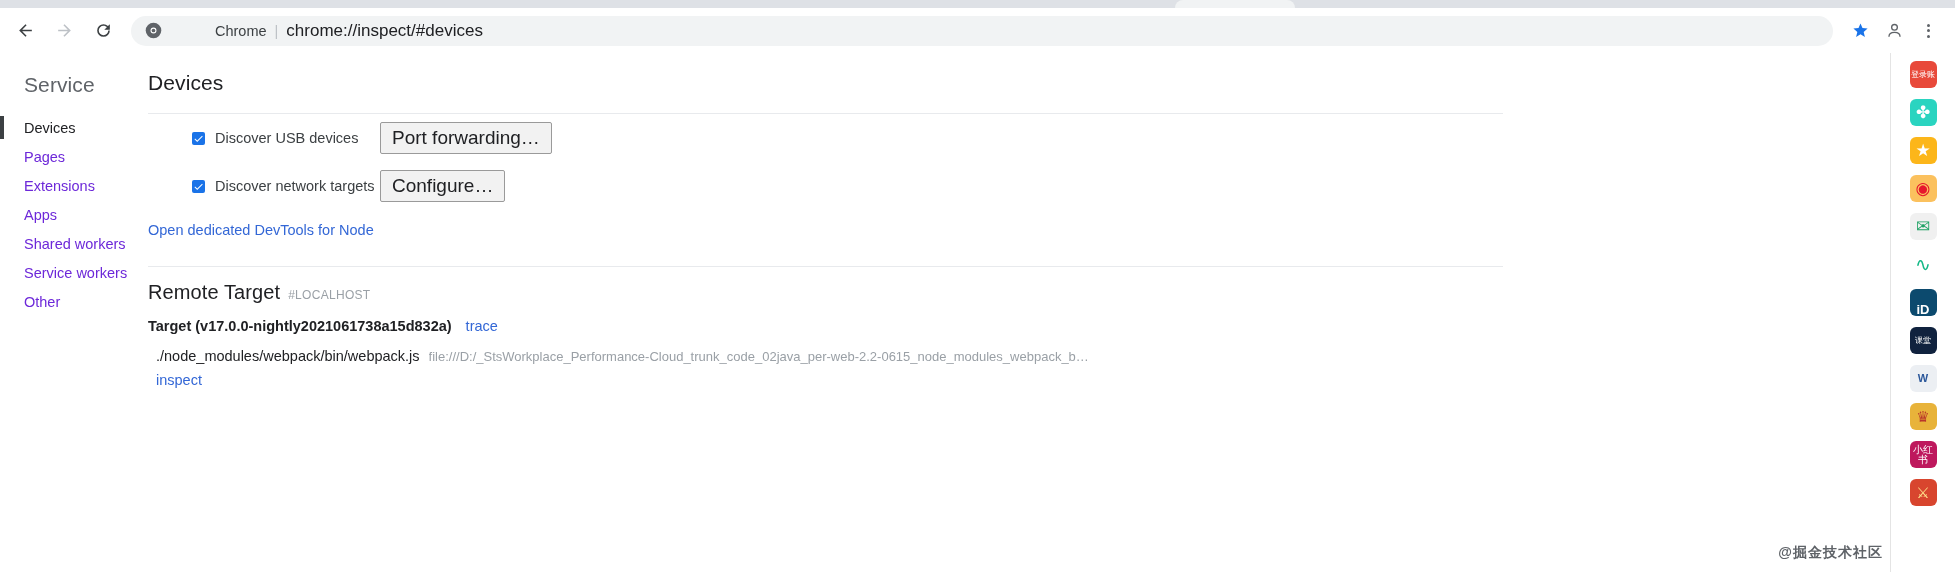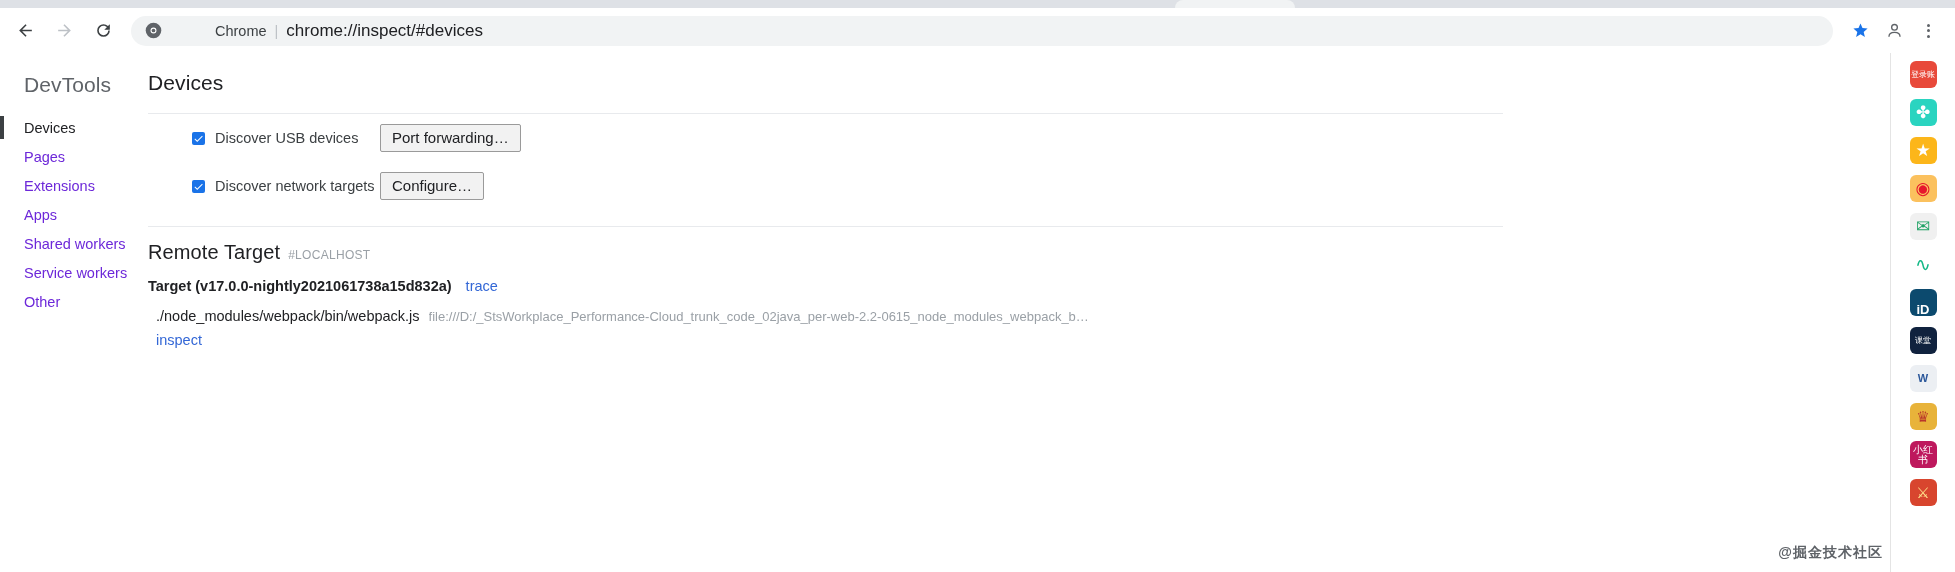--- a/index.html
+++ b/index.html
@@ -155,21 +155,21 @@
     border-radius: 2px;
     background: #1a73e8;
     margin-right: 10px;
     flex: none;
     display: flex; align-items: center; justify-content: center;
   }
   .cbx svg { display: block; }
   .opt-label { font-size: 14.5px; color: #3c4043; }
   .btn {
     font-family: "Liberation Sans", sans-serif;
-    font-size: 15px;
+    font-size: 19px;
     color: #202124;
     background: #f2f2f2;
     border: 1px solid #9a9a9a;
     border-radius: 2px;
     padding: 4px 11px 5px;
     line-height: 1.15;
   }
   .linkrow { height: 40px; display: flex; align-items: center; }
   a.link {
     color: #3367d6;
@@ -304,21 +304,21 @@
           <i></i>
           <i></i>
         </span>
     </div>
   </div>
 
   <div class="page">
     <div class="content-wrap">
 
       <div class="sidebar">
-        <div class="sidebar-title">DevTools</div>
+        <div class="sidebar-title">Service</div>
         <div class="nav-list">
           <div class="nav-item selected">
             <span>Devices</span>
           </div>
           <div class="nav-item">
             <span>Pages</span>
           </div>
           <div class="nav-item">
             <span>Extensions</span>
           </div>
@@ -359,20 +359,23 @@
               <span class="cbx">
                 <svg width="11" height="11" viewBox="0 0 24 24">
                     <path d="M9.2 16.6L4.6 12l-1.4 1.4 6 6 12-12L19.8 6z" fill="#ffffff"></path>
                   </svg>
               </span>
               <span class="opt-label">Discover network targets</span>
             </div>
             <button class="btn">Configure…</button>
           </div>
 
+          <div class="linkrow">
+            <a class="link" href="#">Open dedicated DevTools for Node</a>
+          </div>
 
           <div class="section-spacer"></div>
           <div class="hr"></div>
 
           <div class="rt-head">
             <span class="rt-title">Remote Target</span>
             <span class="rt-sub">#LOCALHOST</span>
           </div>
 
           <div class="target-block">

